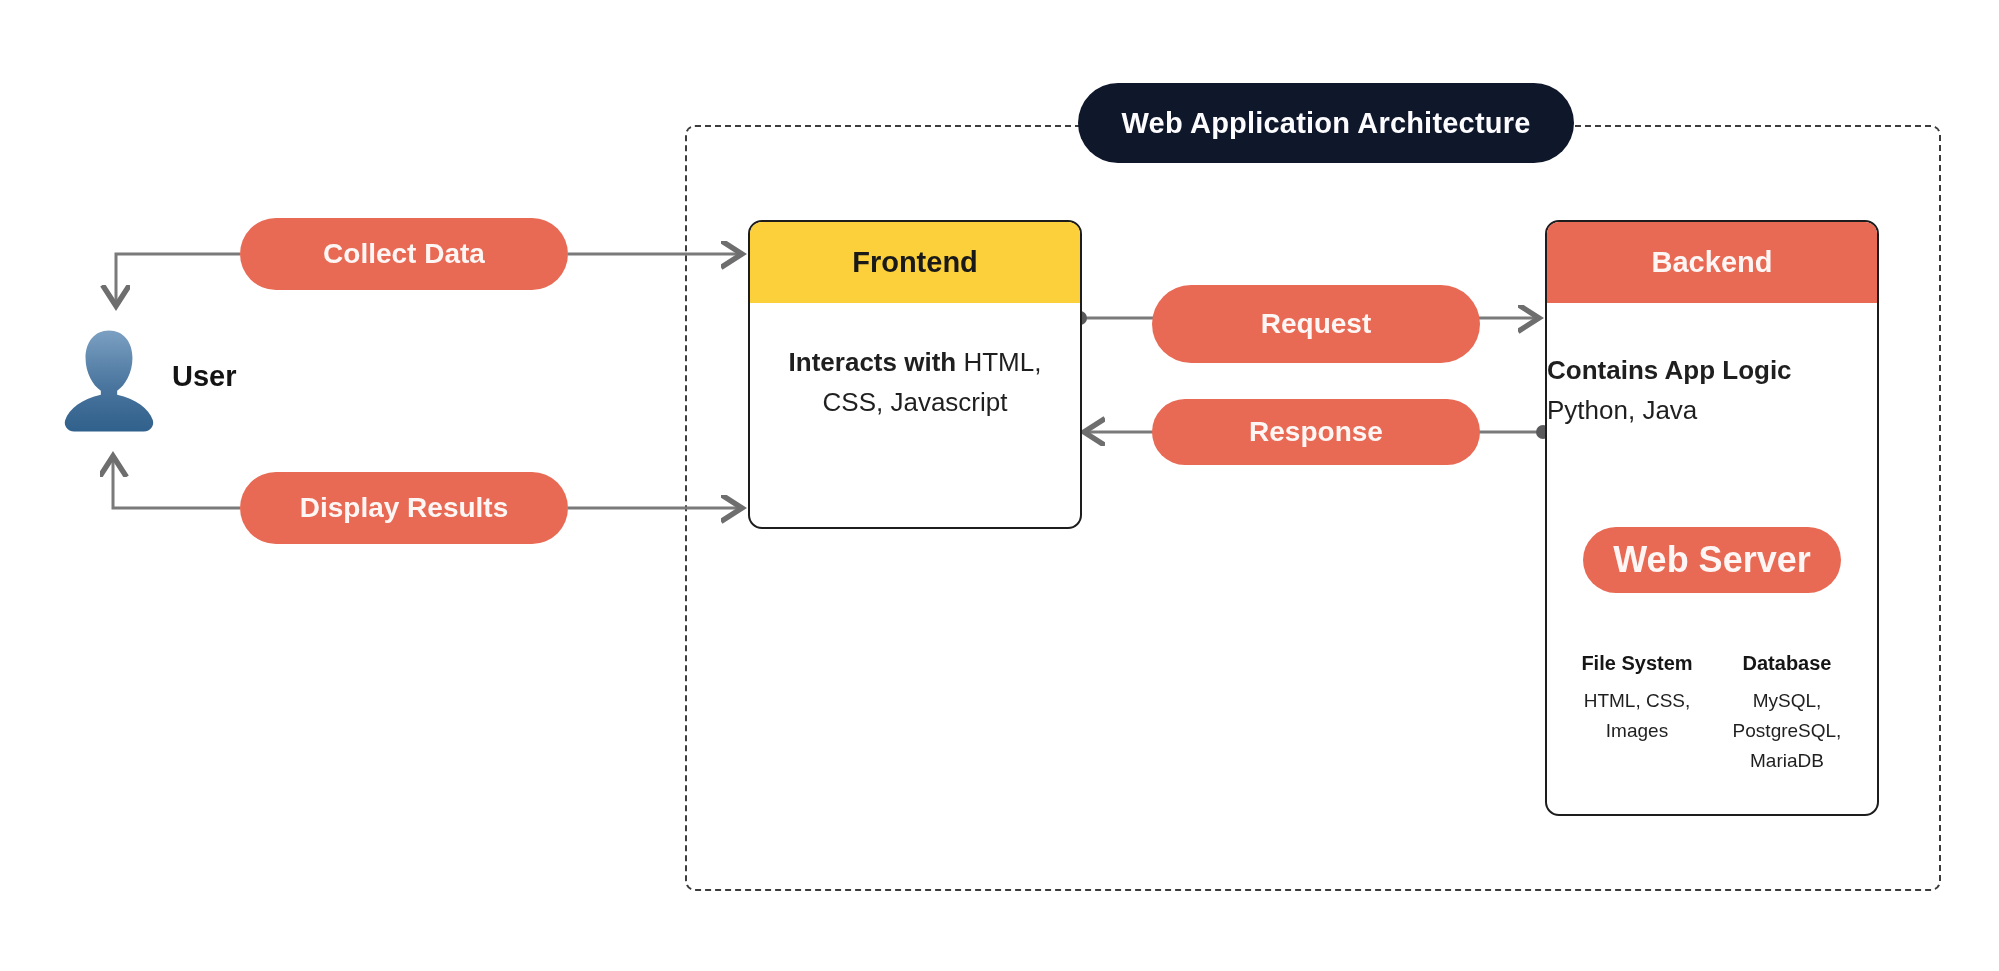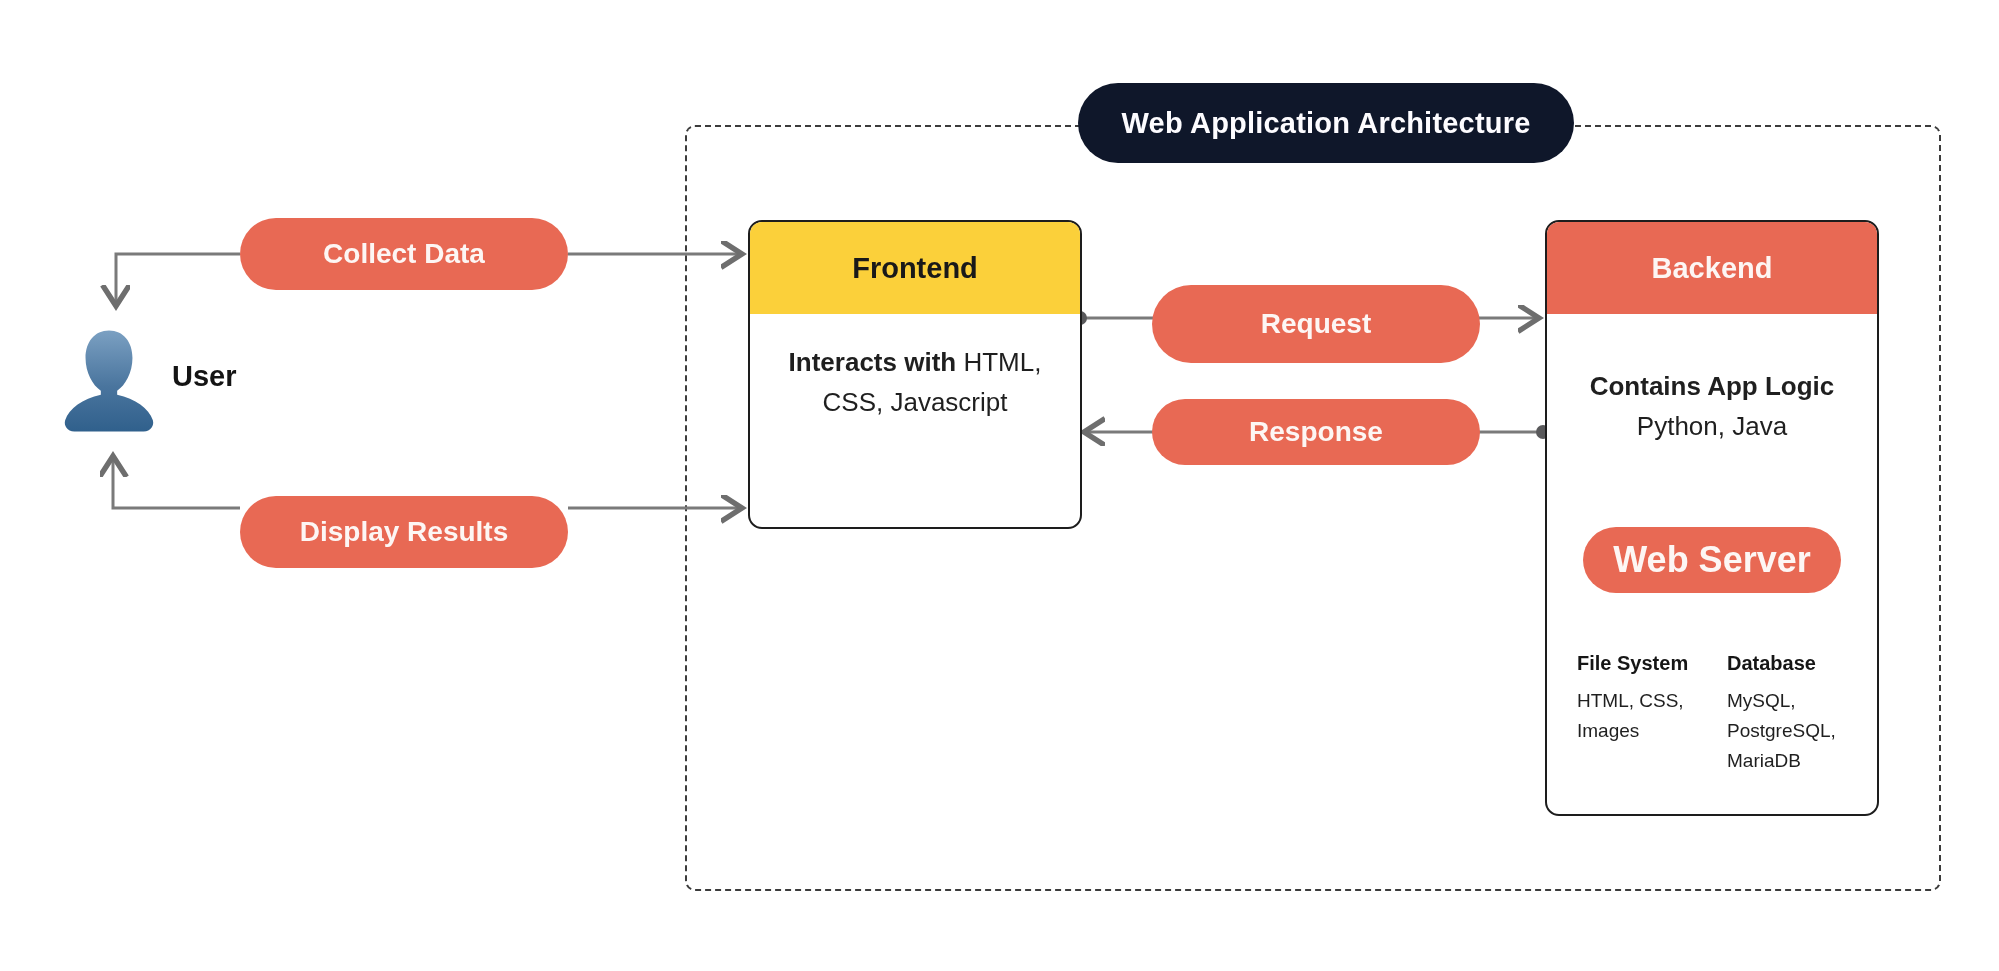--- a/index.html
+++ b/index.html
@@ -17,56 +17,56 @@
     position:absolute;left:1078px;top:83px;width:496px;height:80px;border-radius:40px;
     background:#0f172a;color:#fdfcff;font-size:29px;font-weight:bold;
     display:flex;align-items:center;justify-content:center;z-index:3;letter-spacing:.2px;
   }
   
   .pill{
     position:absolute;border-radius:40px;background:#E86954;color:#fdf6f4;
     font-weight:bold;display:flex;align-items:center;justify-content:center;z-index:2;
   }
   .pill-collect{left:240px;top:218px;width:328px;height:72px;font-size:28px;}
-  .pill-display{left:240px;top:496px;width:328px;height:72px;font-size:28px;}
+  .pill-display{left:240px;top:472px;width:328px;height:72px;font-size:28px;}
   .pill-request{left:1152px;top:285px;width:328px;height:78px;font-size:28px;}
   .pill-response{left:1152px;top:399px;width:328px;height:66px;font-size:28px;}
   
   .user-icon{position:absolute;left:58px;top:326px;width:102px;height:112px;z-index:2;}
   .user-label{position:absolute;left:172px;top:360px;font-size:29px;font-weight:bold;z-index:2;color:#141414;}
   
   .node{
     position:absolute;background:#ffffff;border:2px solid #1d1d1d;border-radius:14px;
     z-index:2;overflow:hidden;
   }
   .node-frontend{left:748px;top:220px;width:330px;height:305px;}
   .node-backend{left:1545px;top:220px;width:330px;height:592px;}
   .node-header{
-    height:92px;display:flex;align-items:center;justify-content:center;
+    height:81px;display:flex;align-items:center;justify-content:center;
     font-size:29px;font-weight:bold;text-align:right;
   }
   .header-frontend{background:#FBD03A;color:#191919;}
   .header-backend{background:#E86954;color:#fdf6f4;}
   .fe-body{
     position:absolute;left:0;right:0;top:120px;text-align:center;
     font-size:26px;line-height:40px;color:#1f1f1f;
   }
   .be-heading{
-    position:absolute;left:0;right:0;top:144px;text-align:center;
+    position:absolute;left:0;right:0;top:128px;text-align:left;
     font-size:26px;line-height:40px;color:#1f1f1f;
   }
   .be-heading .hd{font-weight:bold;}
   .webserver-pill{
     position:absolute;left:36px;top:305px;width:258px;height:66px;border-radius:40px;
     background:#E86954;color:#fdf6f4;font-size:36px;font-weight:bold;
     display:flex;align-items:center;justify-content:center;
   }
   .be-cols{
     position:absolute;left:0;right:0;top:428px;display:flex;justify-content:space-evenly;
-    color:#1f1f1f;
+    text-align:center;color:#1f1f1f;
   }
   .be-col{min-width:120px;}
   .be-col .col-title{font-size:20px;font-weight:bold;line-height:26px;margin-bottom:10px;color:#161616;}
   .be-col .col-line{font-size:19px;line-height:30px;}
   
   .wires{position:absolute;left:0;top:0;z-index:2;pointer-events:none;}
 </style>
 </head>
 <body>
 

